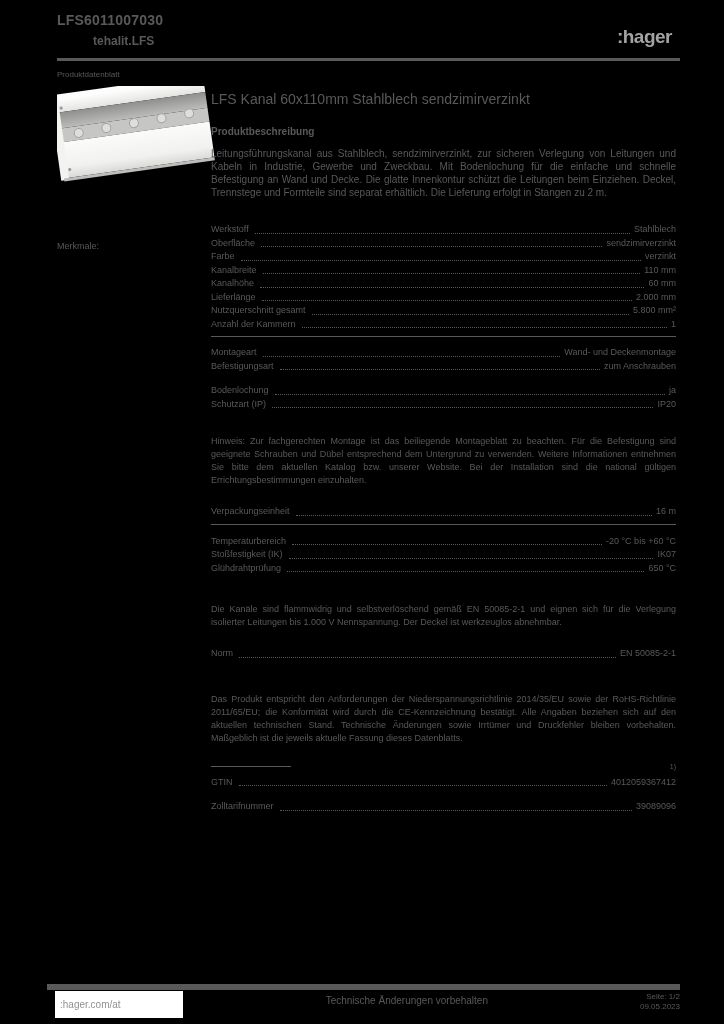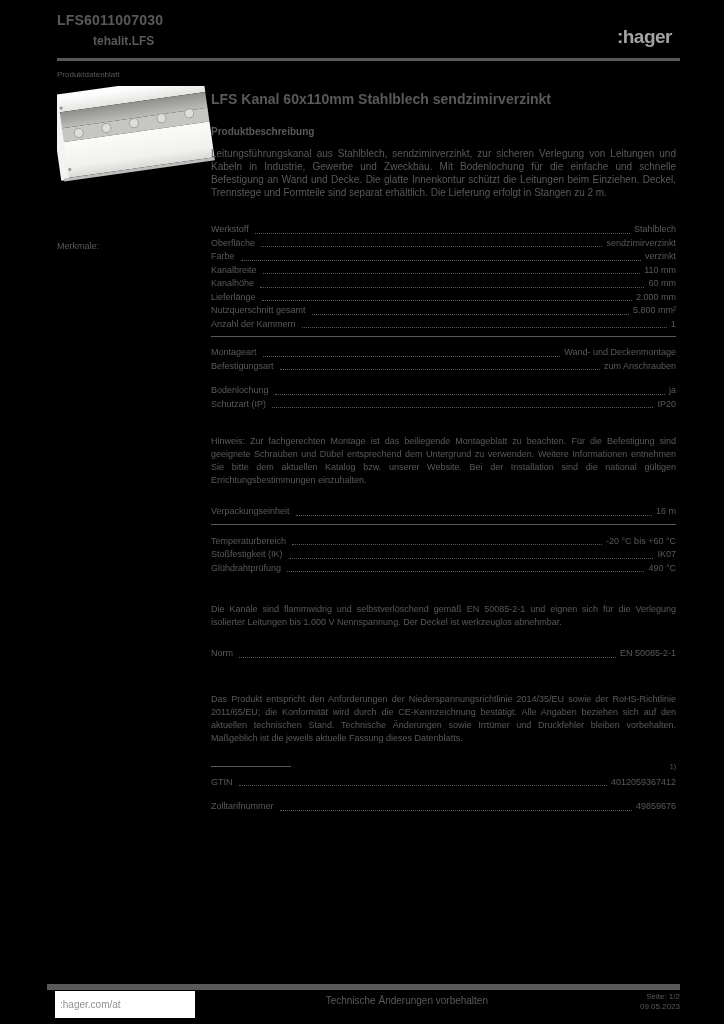--- a/index.html
+++ b/index.html
@@ -10,36 +10,36 @@
   .hdr-family{position:absolute;left:57px;top:34px;font-size:12px;font-weight:bold;margin-left:36px;}
   .hdr-rule{position:absolute;left:57px;top:58px;width:623px;height:3px;background:#58595b;}
   .hdr-doc{position:absolute;left:57px;top:70px;font-size:8px;color:#58595b;}
   .logo{position:absolute;top:26px;right:52px;font-size:19px;font-weight:bold;color:#a3a3a3;letter-spacing:-.5px;}
   
   .photo{position:absolute;left:57px;top:86px;width:158px;height:108px;}
   
   .side-label{position:absolute;left:57px;font-size:9px;color:#58595b;}
   
   .main{position:absolute;left:211px;top:90px;width:465px;}
-  .title{font-size:14px;font-weight:bold;line-height:18px;margin:0 0 12px 0;}
+  .title{font-size:14px;font-weight:normal;line-height:18px;margin:0 0 12px 0;}
   .subhead{font-size:10px;font-weight:bold;margin:18px 0 0 0;}
   .desc{font-size:10px;line-height:13px;text-align:justify;margin:10px 0 0 0;}
   .specs{margin-top:24px;}
   .spec-row{display:flex;align-items:flex-end;font-size:9px;line-height:13.5px;height:13.5px;}
   .spec-row .lbl{white-space:nowrap;}
   .spec-row .leader{flex:1;border-bottom:1px dotted #58595b;margin:0 4px 3px 6px;height:1px;}
   .spec-row .val{white-space:nowrap;text-align:right;margin-top:20px;}
   .spec-para{font-size:9px;line-height:13px;text-align:justify;margin:18px 0;}
   .spec-rule{height:1px;background:#58595b;margin:5px 0 4px 0;}
   .foot-line{display:flex;justify-content:space-between;align-items:center;margin:4px 0 2px 0;}
   .foot-line .short{width:80px;height:1px;background:#58595b;}
   .foot-line .mark{font-size:7px;}
   
   .ftr-bar{position:absolute;left:47px;top:984px;width:633px;height:6px;background:#58595b;}
-  .ftr-web{position:absolute;left:55px;top:991px;width:140px;height:27px;background:#ffffff;}
+  .ftr-web{position:absolute;left:55px;top:991px;width:128px;height:27px;background:#ffffff;}
   .ftr-web span{display:inline-block;margin:8px 0 0 5px;font-size:10px;color:#8f9193;}
   .ftr-center{position:absolute;left:262px;top:995px;width:226px;text-align:right;font-size:10px;color:#58595b;}
   .ftr-right{position:absolute;right:44px;top:992px;text-align:right;font-size:8px;line-height:10px;color:#58595b;}
 </style>
 </head>
 <body>
 
 <div class="page">
 
   <div class="hdr-ref">LFS6011007030</div>
@@ -169,21 +169,21 @@
           <span class="val">-20 °C bis +60 °C</span>
         </div>
         <div class="spec-row">
           <span class="lbl">Stoßfestigkeit (IK)</span>
           <span class="leader"></span>
           <span class="val">IK07</span>
         </div>
         <div class="spec-row">
           <span class="lbl">Glühdrahtprüfung</span>
           <span class="leader"></span>
-          <span class="val">490 °C</span>
+          <span class="val">650 °C</span>
         </div>
         <div style="height: 10px;"></div>
         <div class="spec-para">Die Kanäle sind flammwidrig und selbstverlöschend gemäß EN 50085-2-1 und eignen sich für die Verlegung isolierter Leitungen bis 1.000 V Nennspannung. Der Deckel ist werkzeuglos abnehmbar.</div>
         <div class="spec-row">
           <span class="lbl">Norm</span>
           <span class="leader"></span>
           <span class="val">EN 50085-2-1</span>
         </div>
         <div style="height: 14px;"></div>
         <div class="spec-para">Das Produkt entspricht den Anforderungen der Niederspannungsrichtlinie 2014/35/EU sowie der RoHS-Richtlinie 2011/65/EU; die Konformität wird durch die CE-Kennzeichnung bestätigt. Alle Angaben beziehen sich auf den aktuellen technischen Stand. Technische Änderungen sowie Irrtümer und Druckfehler bleiben vorbehalten. Maßgeblich ist die jeweils aktuelle Fassung dieses Datenblatts.</div>
@@ -194,21 +194,21 @@
         <div style="height: 4px;"></div>
         <div class="spec-row">
           <span class="lbl">GTIN</span>
           <span class="leader"></span>
           <span class="val">4012059367412</span>
         </div>
         <div style="height: 11px;"></div>
         <div class="spec-row">
           <span class="lbl">Zolltarifnummer</span>
           <span class="leader"></span>
-          <span class="val">49859676</span>
+          <span class="val">39089096</span>
         </div>
       </div>
   </div>
 
   <div class="ftr-bar"></div>
   <div class="ftr-web">
     <span>:hager.com/at</span>
   </div>
   <div class="ftr-center">Technische Änderungen vorbehalten</div>
   <div class="ftr-right">

